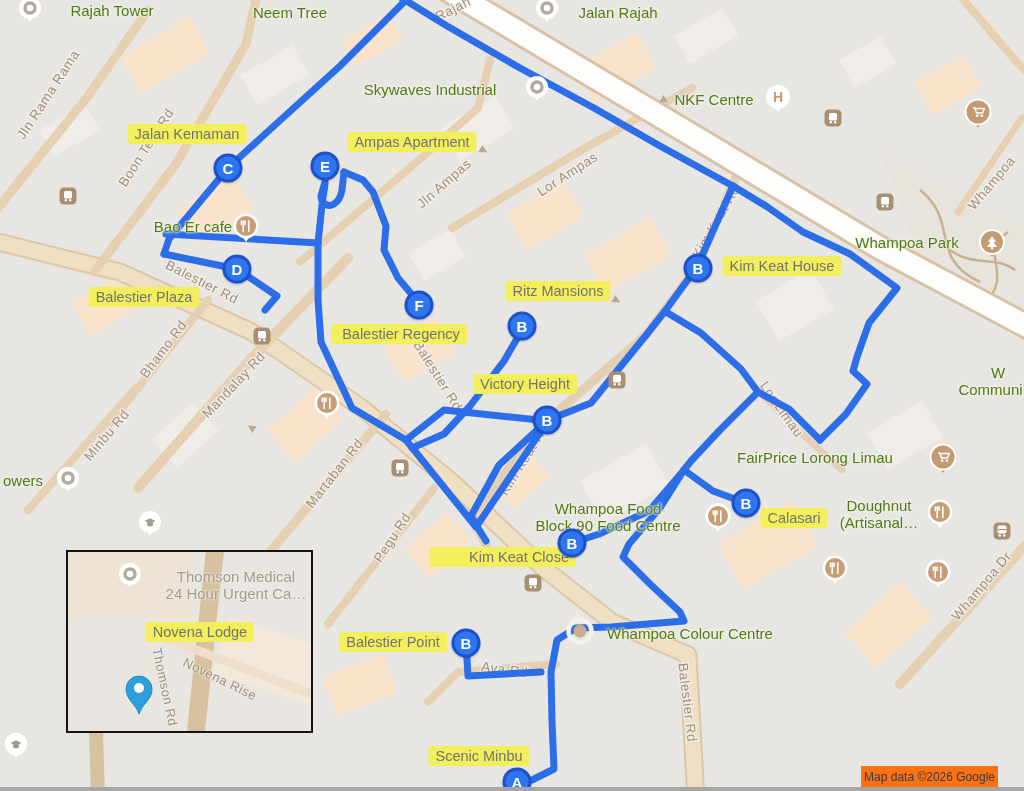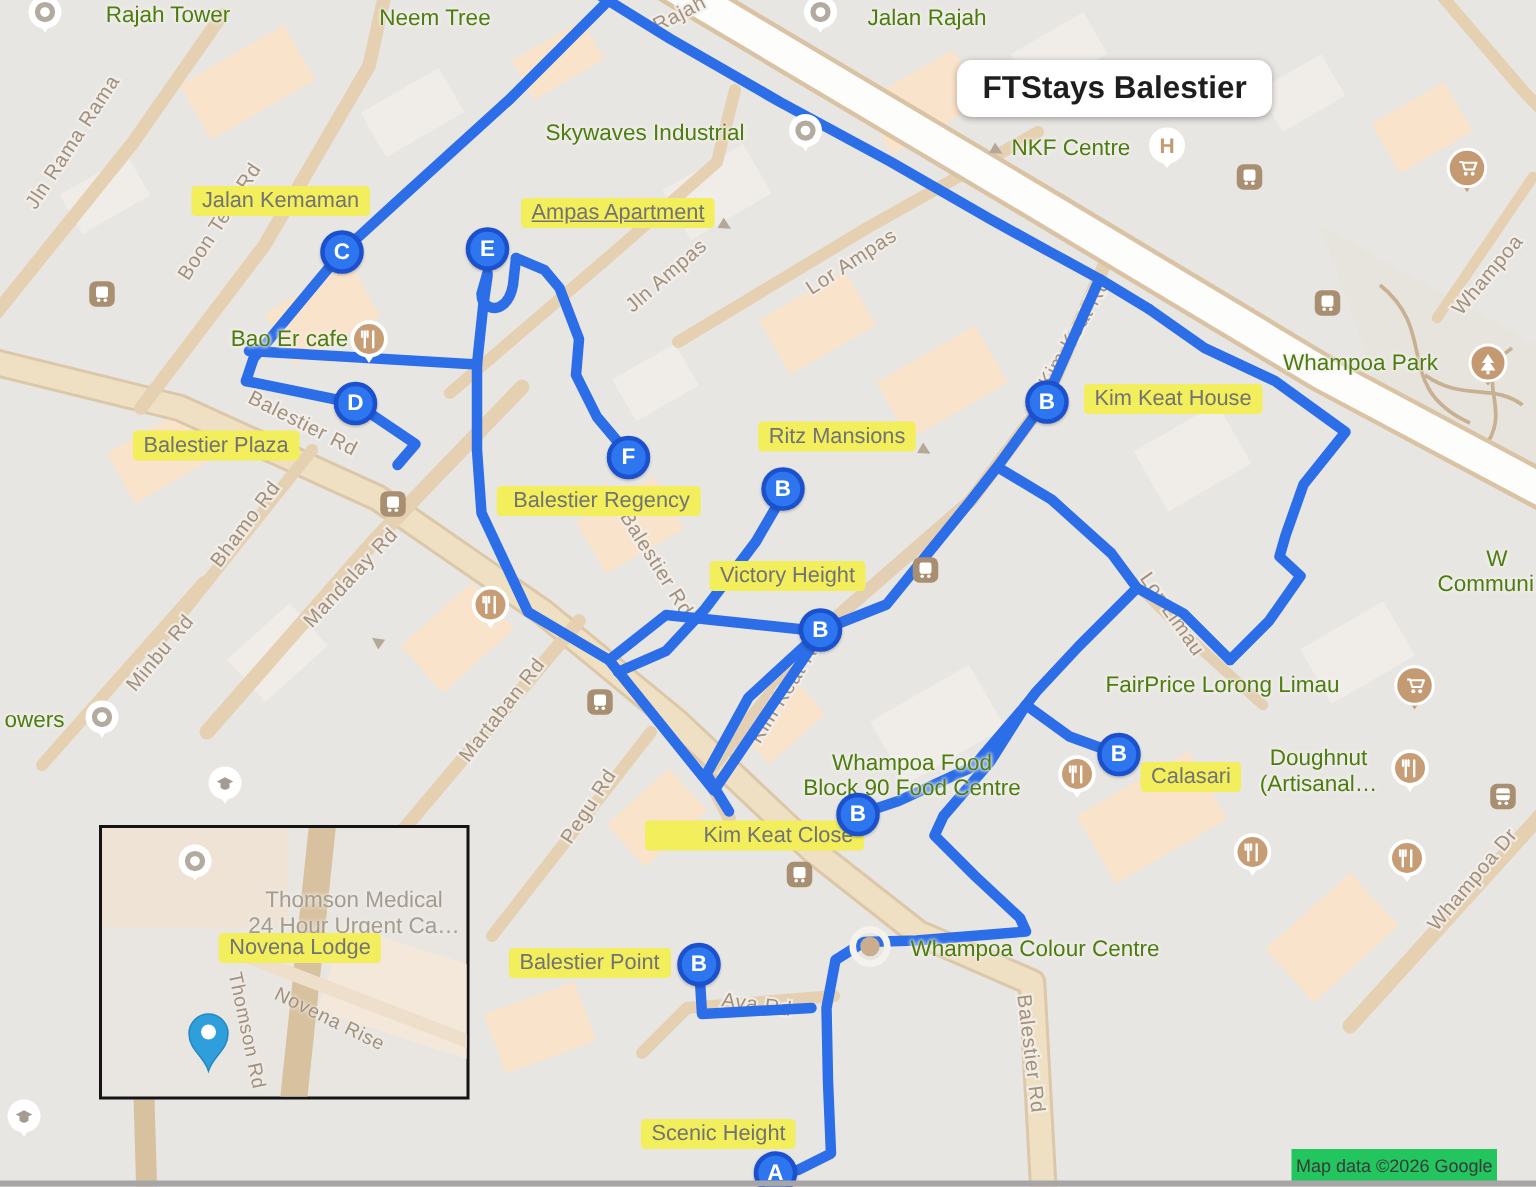--- a/index.html
+++ b/index.html
@@ -21,21 +21,21 @@
   .inset{position:absolute;left:66px;top:550px;width:243px;height:179px;border:2px solid #141414;
         background:#e9e6e2;z-index:50;overflow:hidden;}
   .inset .patch1{position:absolute;left:-6px;top:-6px;width:130px;height:72px;background:#efe3d6;}
   .inset .patch2{position:absolute;left:150px;top:80px;width:110px;height:60px;background:#f3e8da;transform:rotate(18deg);}
   .inset .road-v{position:absolute;left:128px;top:-12px;width:18px;height:210px;background:#d8c19f;transform:rotate(6deg);}
   .inset .road-d{position:absolute;left:92px;top:112px;width:170px;height:9px;background:#eedfca;transform:rotate(21deg);}
   .in-gpoi{position:absolute;transform:translate(-50%,-50%);color:#a59c90;font-size:15px;white-space:nowrap;
         text-align:center;line-height:1.15;z-index:5;text-shadow:0 0 3px #efede9,0 0 3px #efede9;}
   .in-rlabel{position:absolute;color:#a2907a;font-size:13px;white-space:nowrap;z-index:4;
         text-shadow:0 0 3px #f1efec,0 0 2px #f1efec;letter-spacing:.5px;}
-  .attrib{position:absolute;left:861px;top:766px;width:137px;height:22px;background:#22c55e;
+  .attrib{position:absolute;left:861px;top:766px;width:137px;height:22px;background:#f97316;
         color:#3a3a3a;font-size:12px;display:flex;align-items:center;justify-content:center;
         z-index:70;white-space:nowrap;}
   .bottombar{position:absolute;left:0;top:787px;width:1024px;height:4px;background:#a6a6a6;z-index:71;}
 </style>
 </head>
 <body>
 
 <div class="stage">
 
   <svg class="mapsvg" width="1024" height="791" viewBox="0 0 1024 791">
@@ -348,56 +348,55 @@
   <div class="gpoi" style="left:907px;top:243px;">Whampoa Park</div>
   <div class="gpoi" style="left:193px;top:227px;">Bao Er cafe</div>
   <div class="gpoi" style="left:815px;top:437px;margin-top:21px;">FairPrice Lorong Limau</div>
   <div class="gpoi" style="left:879px;top:515px;"><span>Doughnut</span><br><span>(Artisanal…</span></div>
   <div class="gpoi" style="left:608px;top:518px;"><span>Whampoa Food</span><br><span>Block 90 Food Centre</span></div>
   <div class="gpoi" style="left:690px;top:634px;">Whampoa Colour Centre</div>
   <div class="gpoi" style="left:998px;top:382px;"><span>W</span><br><span>Communi…</span></div>
   <div class="gpoi" style="left:23px;top:481px;">owers</div>
 
   <div class="ylabel" style="left:187px;top:134px;">Jalan Kemaman</div>
-  <div class="ylabel" style="left:412px;top:142px;text-decoration:underline;">Ampas Apartment</div>
+  <div class="ylabel" style="left:412px;top:142px;">Ampas Apartment</div>
   <div class="ylabel" style="left:782px;top:266px;">Kim Keat House</div>
   <div class="ylabel" style="left:144px;top:297px;">Balestier Plaza</div>
   <div class="ylabel" style="left:558px;top:291px;">Ritz Mansions</div>
   <div class="ylabel" style="left:399px;top:334px;padding-left:11px;">Balestier Regency</div>
   <div class="ylabel" style="left:525px;top:384px;">Victory Height</div>
   <div class="ylabel" style="left:794px;top:518px;">Calasari</div>
   <div class="ylabel" style="left:503px;top:557px;padding-left:39px;">Kim Keat Close</div>
   <div class="ylabel" style="left:393px;top:642px;">Balestier Point</div>
-  <div class="ylabel" style="left:479px;top:756px;">Scenic Height</div>
+  <div class="ylabel" style="left:479px;top:756px;">Scenic Minbu</div>
 
   <div class="marker" style="left:228px;top:168px;">C</div>
   <div class="marker" style="left:325px;top:166px;">E</div>
   <div class="marker" style="left:237px;top:269px;">D</div>
   <div class="marker" style="left:419px;top:305px;">F</div>
   <div class="marker" style="left:522px;top:326px;">B</div>
   <div class="marker" style="left:698px;top:268px;">B</div>
   <div class="marker" style="left:547px;top:420px;">B</div>
   <div class="marker" style="left:746px;top:503px;">B</div>
   <div class="marker" style="left:572px;top:543px;">B</div>
   <div class="marker" style="left:466px;top:643px;">B</div>
   <div class="marker" style="left:517px;top:782px;">A</div>
 
-  <div class="title-card">FTStays Balestier</div>
 
   <div class="inset">
     <div class="patch1"></div>
     <div class="patch2"></div>
     <div class="road-v"></div>
     <div class="road-d"></div>
     <svg width="26" height="26" style="position:absolute;left:49px;top:9px;z-index:4;">
       <path d="M10,22 L13,26 L16,22 Z" fill="#fff"></path>
         <circle cx="13" cy="13" r="11" fill="#fff"></circle>
         <circle cx="13" cy="13" r="5" fill="none" stroke="#b3aaa0" stroke-width="3.5"></circle>
     </svg>
-    <div class="in-gpoi" style="left:168px;top:33px;margin-top:24px;"><span>Thomson Medical</span><br><span>24 Hour Urgent Ca…</span></div>
+    <div class="in-gpoi" style="left:168px;top:33px;"><span>Thomson Medical</span><br><span>24 Hour Urgent Ca…</span></div>
     <div class="ylabel" style="left:132px;top:80px;">Novena Lodge</div>
     <span class="in-rlabel" style="left:152px;top:127px;transform:translate(-50%,-50%) rotate(26deg);">Novena Rise</span>
     <span class="in-rlabel" style="left:97px;top:135px;transform:translate(-50%,-50%) rotate(78deg);">Thomson Rd</span>
     <svg width="34" height="46" style="position:absolute;left:54px;top:118px;z-index:6;">
       <path d="M17,44 C14,34 4,30 4,19 A13,13 0 1 1 30,19 C30,30 20,34 17,44 Z" fill="#2f9fdc" stroke="#2387c2" stroke-width="1"></path>
       <circle cx="17" cy="18" r="5" fill="#fff"></circle>
     </svg>
   </div>
 
   <div class="attrib">Map data ©2026 Google</div>

